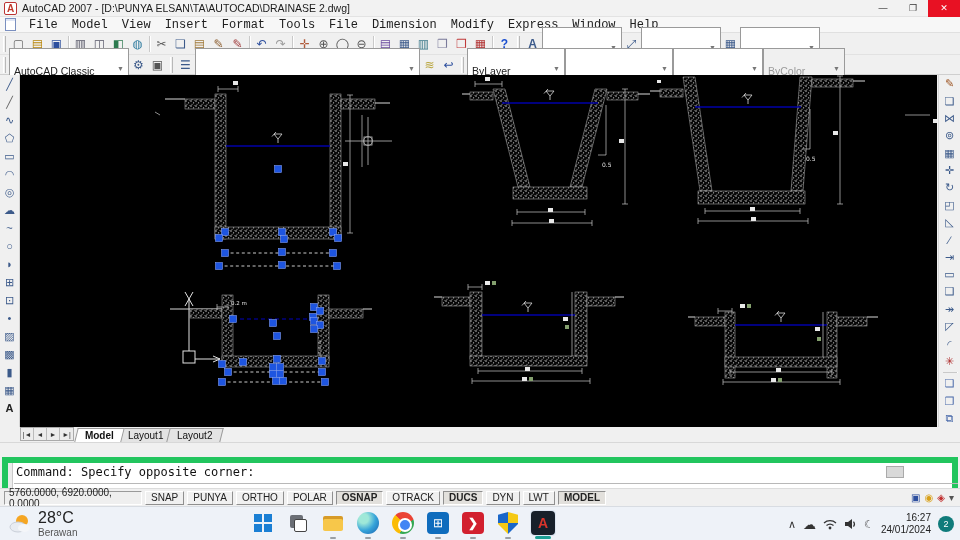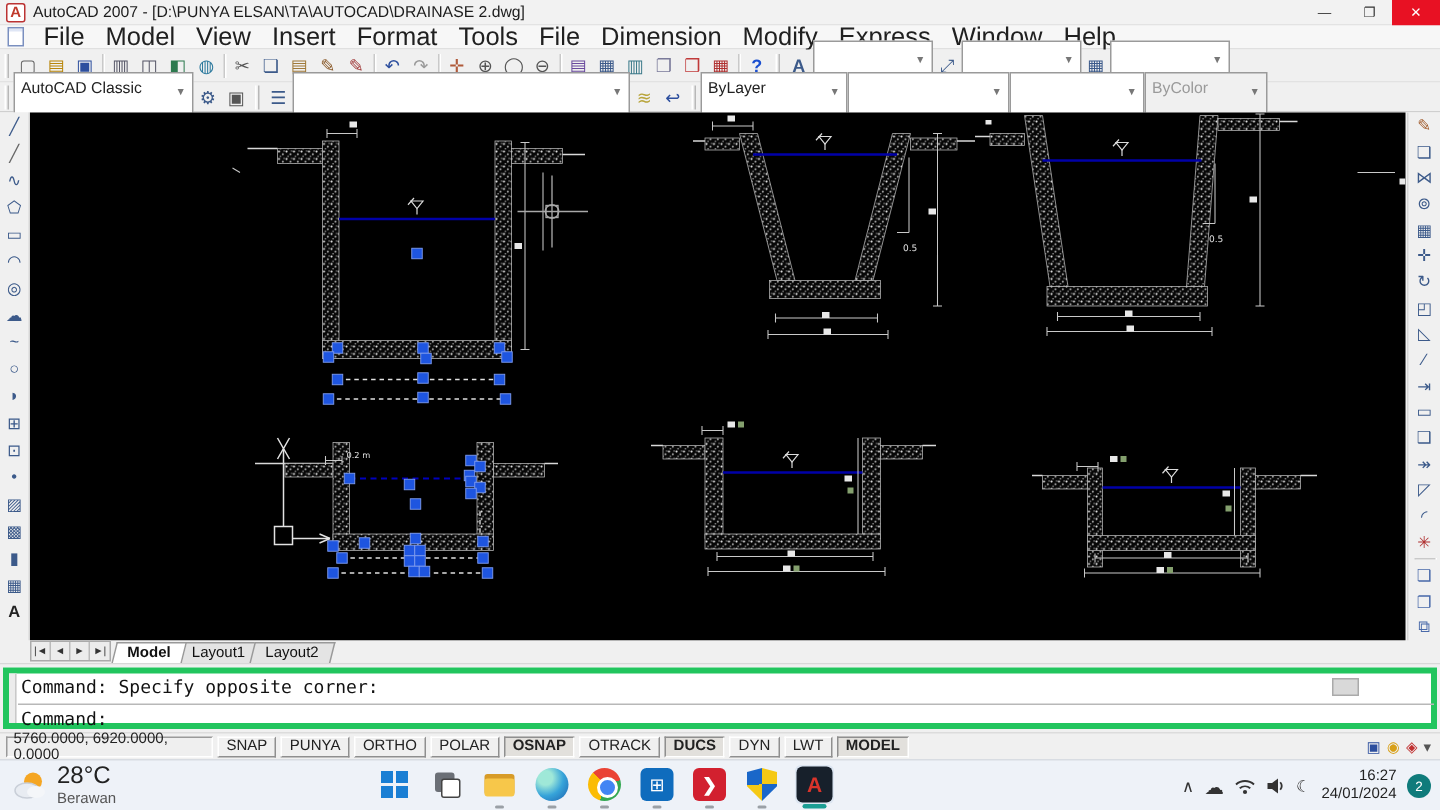--- a/index.html
+++ b/index.html
@@ -15,31 +15,31 @@
   #title-text{font-size:10.5px;color:#1b1b1b;}
   #win-btns{margin-left:auto;display:flex;height:17px;}
   .wbtn{width:30px;height:17px;display:flex;align-items:center;justify-content:center;font-size:9px;color:#333;}
   .wbtn.close{background:#e81123;color:#fff;width:32px;}
 
   
   #menubar{position:absolute;left:0;top:17px;width:960px;height:16px;background:#f7f7f7;
            border-bottom:1px solid #e0e0e0;display:flex;align-items:center;}
   .doc-ico{width:11px;height:13px;margin:0 6px 0 5px;background:#fff;border:1px solid #7a8fbf;
            box-shadow:inset 0 2px 0 #dfe6f5;}
-  .menu-item{padding:1px 7px;font-size:17px;color:#202020;}
+  .menu-item{padding:1px 7px;font-size:12px;color:#202020;font-family:Liberation Mono, monospace;}
 
   
   .toolrow{position:absolute;left:0;width:960px;background:#f0f0f0;display:flex;align-items:center;}
   #toolbar1{top:33px;height:22px;border-bottom:1px solid #e2e2e2;}
   #toolbar2{top:55px;height:20px;border-bottom:1px solid #cfcfcf;}
   .grip{width:3px;height:16px;border-left:1px solid #fff;border-right:1px solid #b8b8b8;margin:0 3px;}
   .tsep{width:1px;height:16px;background:#c9c9c9;margin:0 2px;box-shadow:1px 0 0 #fff;}
   .tb{width:19px;height:19px;display:inline-flex;align-items:center;justify-content:center;
       font-size:12px;color:#3c5a8a;border:1px solid transparent;}
-  .dd{height:17px;background:#fff;border:1px solid #9a9a9a;display:flex;align-items:flex-end;
+  .dd{height:17px;background:#fff;border:1px solid #9a9a9a;display:flex;align-items:flex-start;
       padding:16px 4px;font-size:10.5px;color:#222;position:relative;}
   .dd .caret{margin-left:auto;color:#777;font-size:7px;}
   .dd.disabled{background:#f0f0f0;color:#9a9a9a;}
 
   
   #main{position:absolute;left:0;top:75px;width:960px;height:352px;background:#f0f0f0;}
   #draw-toolbar{position:absolute;left:0;top:0;width:20px;height:352px;background:#f0f0f0;
                 border-right:1px solid #d5d5d5;display:flex;flex-direction:column;align-items:center;}
   #modify-toolbar{position:absolute;right:0;top:0;width:22px;height:352px;background:#f0f0f0;
                   border-left:1px solid #d5d5d5;display:flex;flex-direction:column;align-items:center;}
@@ -52,22 +52,22 @@
           border-bottom:1px solid #d8d8d8;display:flex;align-items:flex-end;}
   .tab-nav{display:flex;margin:1px 2px 1px 20px;border:1px solid #aaa;background:#ececec;}
   .tab-nav span{width:13px;height:12px;font-size:7px;display:flex;align-items:center;justify-content:center;color:#333;border-right:1px solid #bbb;}
   .tab{padding:1px 8px;font-size:10px;border:1px solid #999;border-bottom:none;background:#e4e4e4;
        transform:skewX(-14deg);margin-right:-4px;}
   .tab i{display:inline-block;transform:skewX(14deg);font-style:normal;}
   .tab.active{background:#fff;font-weight:bold;z-index:2;}
 
   
   #cmdwin{position:absolute;left:0;top:443px;width:960px;height:45px;background:#f0f0f0;padding:2px 2px 0 2px;}
-  #cmd-inner{position:relative;width:956px;height:41px;background:#fff;border:4px solid #22c55e;
-             font-family:"DejaVu Sans Mono","Liberation Mono",monospace;font-size:12px;}
+  #cmd-inner{position:relative;width:956px;height:41px;background:#fff;border:6px solid #22c55e;
+             font-family:"DejaVu Sans Mono","Liberation Mono",monospace;font-size:12px;margin-top:12px;}
   #cmd-grip{position:absolute;left:0;top:0;width:5px;height:100%;background:#ececec;border-right:1px solid #c9c9c9;}
   #cmd-history{position:absolute;left:8px;top:2px;}
   #cmd-divider{position:absolute;left:6px;top:20px;width:944px;border-top:1px solid #b8b8b8;}
   #cmd-prompt{position:absolute;left:8px;top:23px;}
   #cmd-scroll{position:absolute;right:48px;top:3px;width:18px;height:12px;background:#d9d9d9;border:1px solid #aaa;}
 
   
   #statusbar{position:absolute;left:0;top:488px;width:960px;height:18px;background:#f0f0f0;
              display:flex;align-items:center;border-top:1px solid #dcdcdc;}
   #coords{width:138px;height:14px;margin-left:4px;border:1px solid;border-color:#9a9a9a #fff #fff #9a9a9a;

